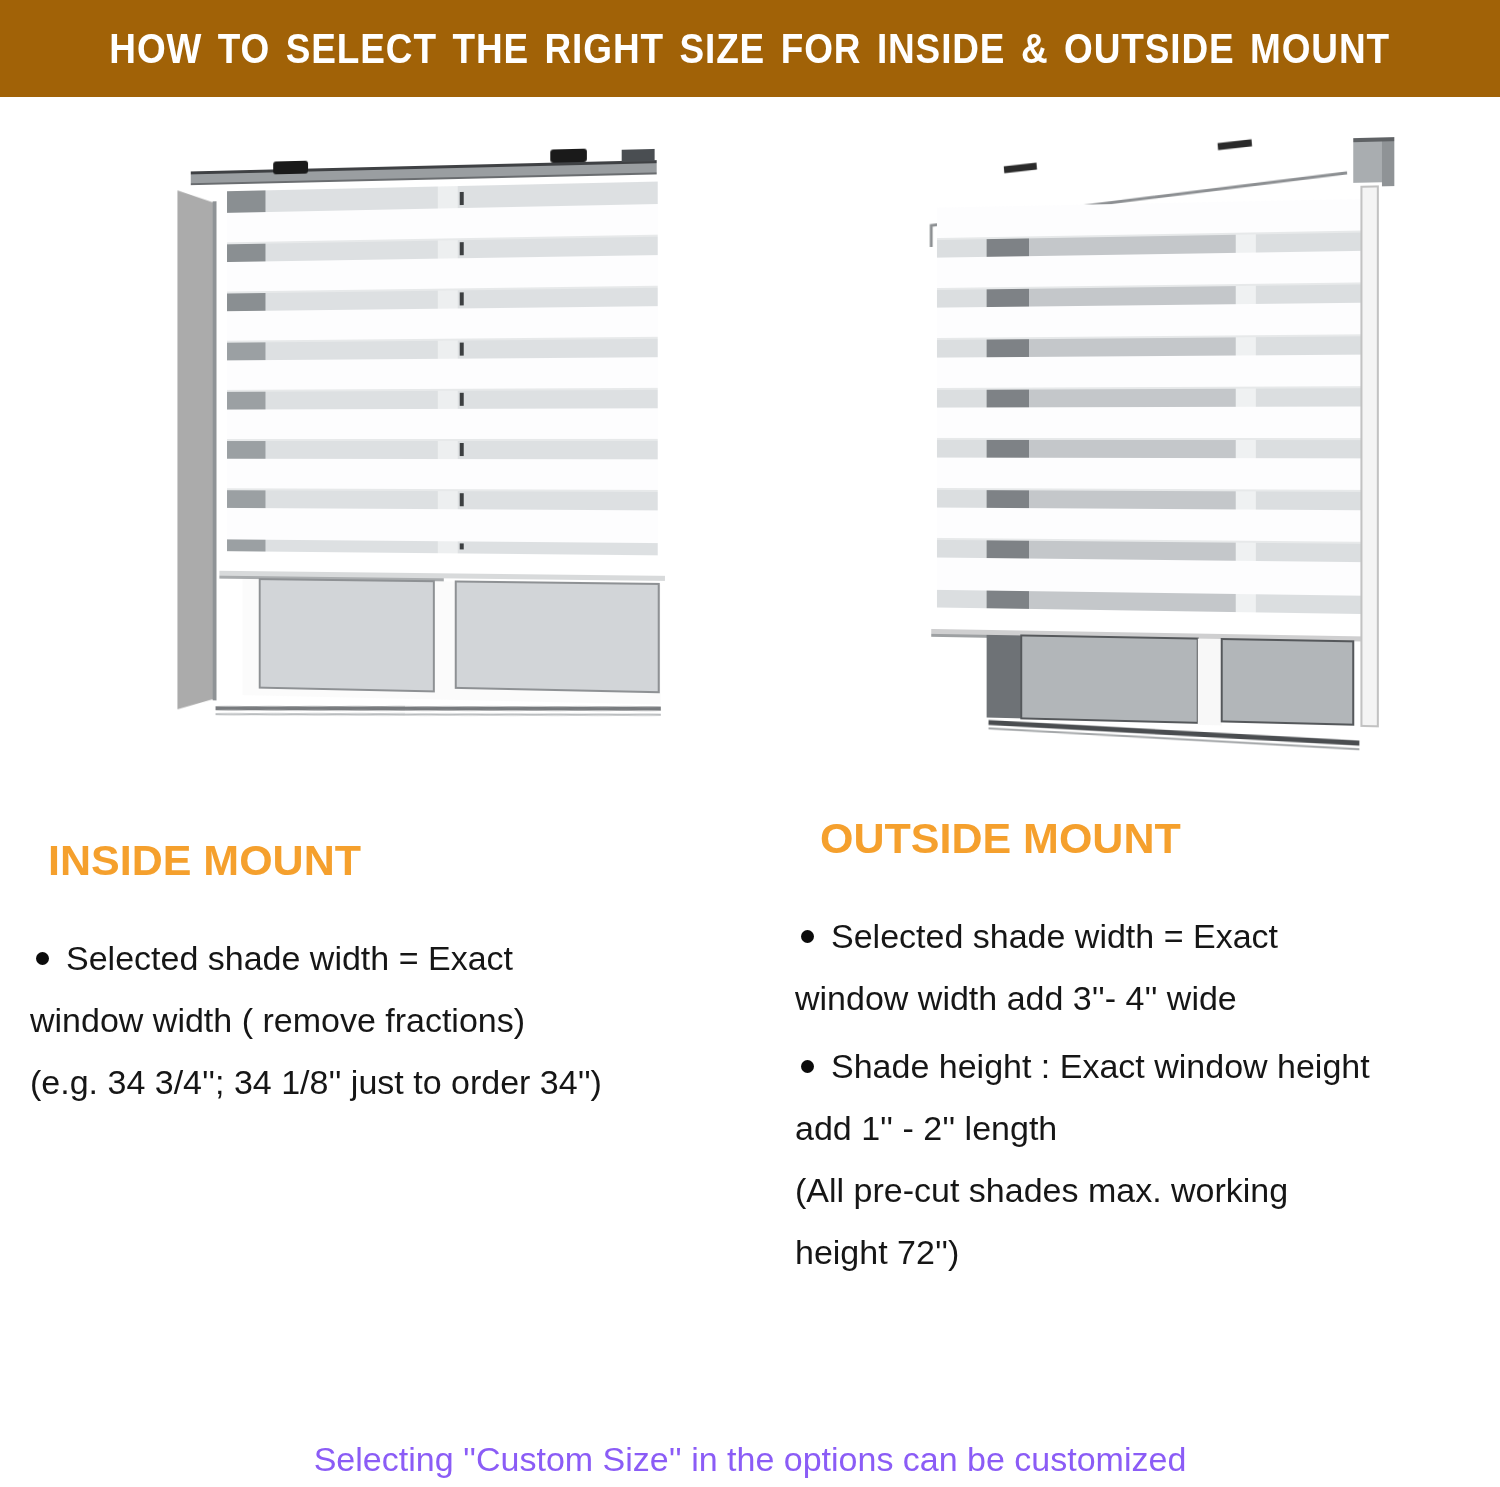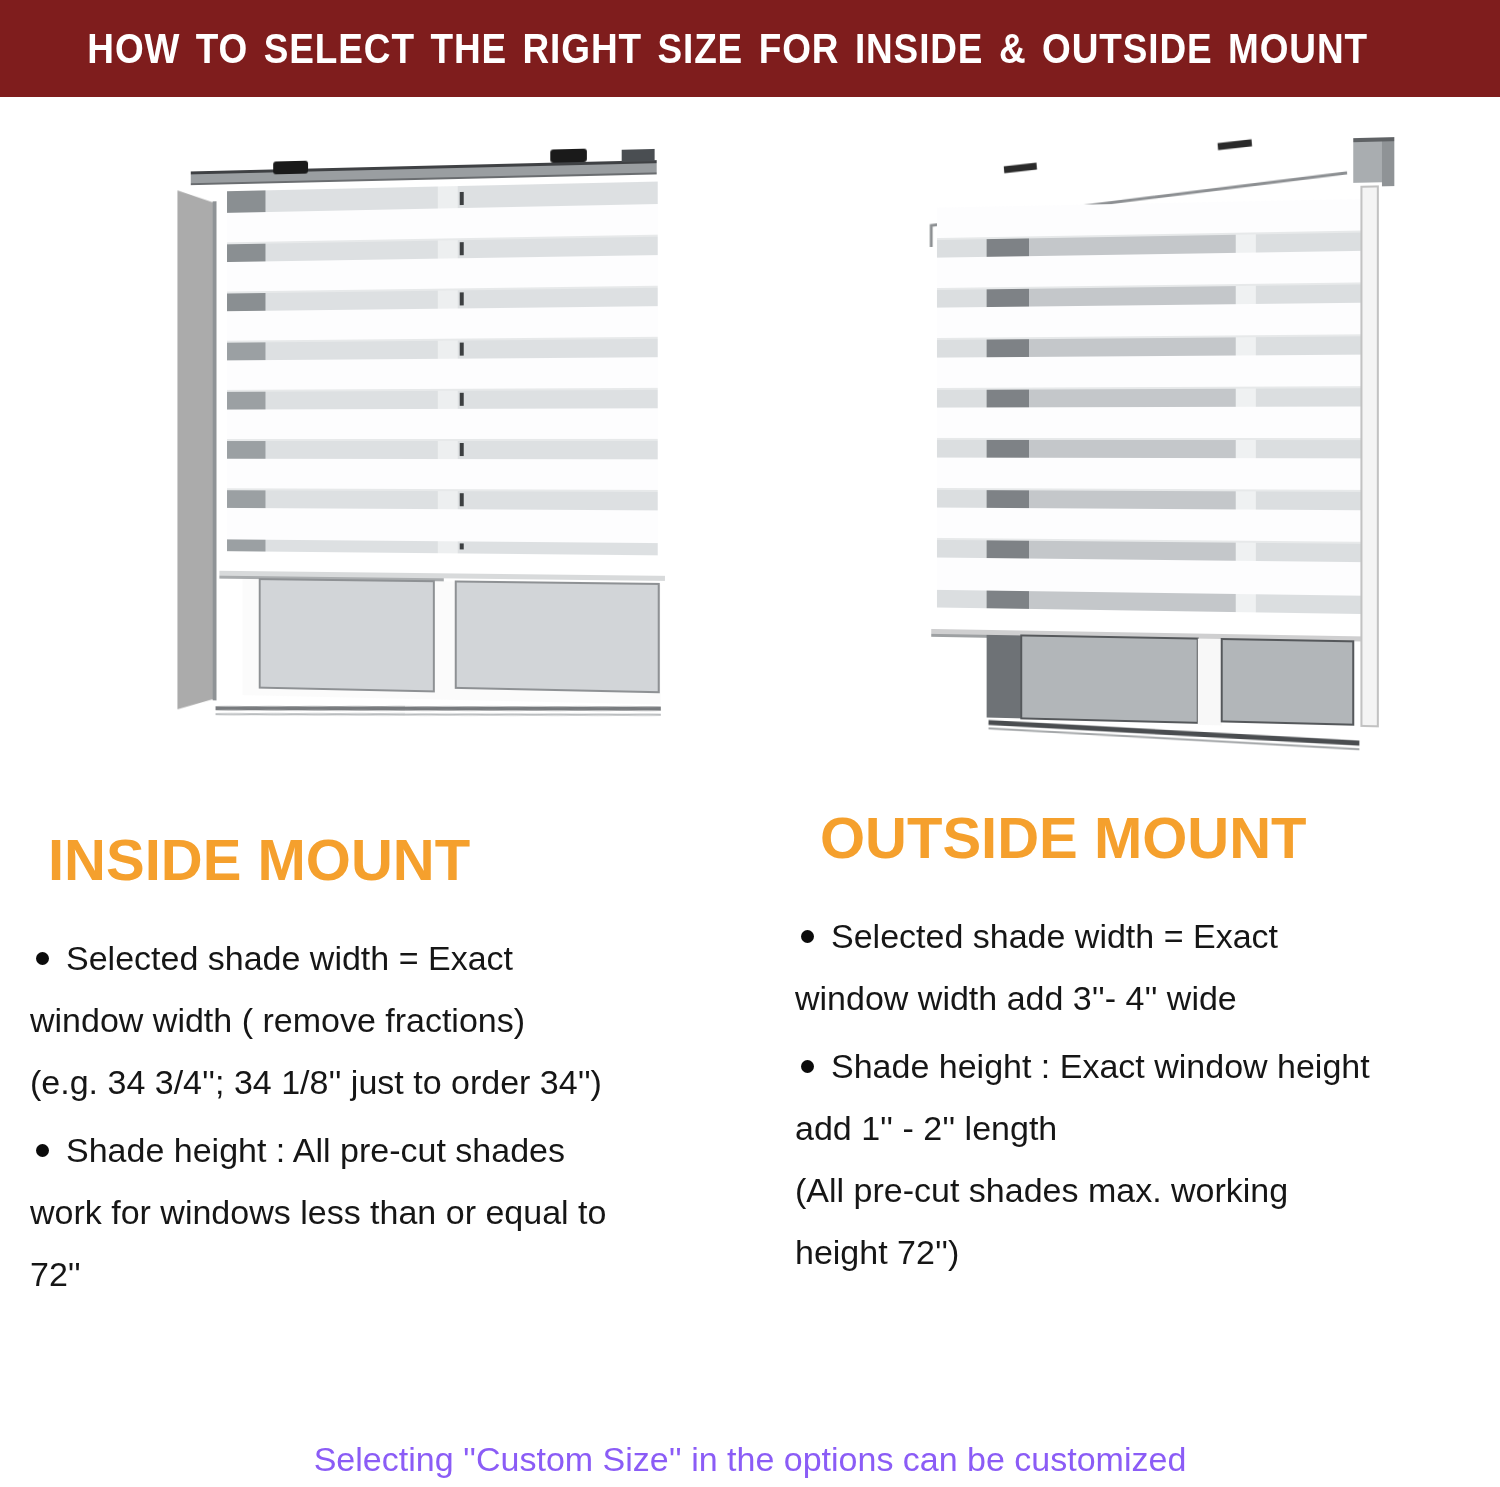--- a/index.html
+++ b/index.html
@@ -3,37 +3,37 @@
 <meta charset="utf-8">
 <style>
   html,body{margin:0;padding:0;background:#ffffff;}
   body{
     width:1500px;height:1487px;position:relative;overflow:hidden;
     font-family:"Liberation Sans","DejaVu Sans",sans-serif;color:#161616;
   }
   
   .banner{
     position:absolute;top:0;left:0;width:1500px;height:97px;
-    background:#7f1d1d;display:flex;align-items:center;
+    background:#a16207;display:flex;align-items:center;justify-content:center;
   }
   .banner-title{
     color:#ffffff;font-size:42px;font-weight:bold;letter-spacing:1px;word-spacing:5px;
     white-space:nowrap;transform:scaleX(0.88);transform-origin:center;
   }
   
   .main{position:absolute;top:97px;left:0;width:1500px;display:flex;}
   .col{width:750px;box-sizing:border-box;}
   .col-left{padding-left:30px;}
   .col-right{padding-left:45px;}
   .illo{height:662px;position:relative;}
   .illo svg{display:block;}
   .illo-left svg{margin:50px 0 0 120px;transform:perspective(1600px) rotateY(-8deg);}
   .illo-right svg{margin:28px 0 0 105px;transform:perspective(1600px) rotateY(-8deg);}
   h2.mount-heading{
-    margin:22px 0 0 18px;font-size:58px;line-height:58px;font-weight:bold;
+    margin:22px 0 0 18px;font-size:43px;line-height:58px;font-weight:bold;
     color:#F5A02D;letter-spacing:0;
   }
   .col-right h2.mount-heading{margin-left:25px;}
   .bullets{margin-top:38px;}
   .bullet{margin:0 0 6px 0;font-size:34px;line-height:62px;max-width:700px;}
   .dot{
     display:inline-block;width:13px;height:13px;border-radius:50%;
     background:#0b0b0b;margin:0 17px 5px 6px;vertical-align:middle;
   }
   .btext{white-space:pre-line;}
@@ -106,23 +106,20 @@
 
         <line x1="60" y1="566" x2="508" y2="556" stroke="#787B7E" stroke-width="4"></line>
         <line x1="60" y1="572" x2="508" y2="562" stroke="#B9BCBE" stroke-width="2"></line>
       </svg>
     </div>
     <h2 class="mount-heading">INSIDE MOUNT</h2>
     <div class="bullets">
       <div class="bullet"><span class="dot"></span><span class="btext">Selected shade width = Exact
 window width ( remove fractions)
 (e.g. 34 3/4''; 34 1/8'' just to order 34'')</span></div>
-      <div class="bullet"><span class="dot"></span><span class="btext">Shade height : All pre-cut shades
-work for windows less than or equal to
-72''</span></div>
     </div>
   </section>
 
   <section class="col col-right">
     <div class="illo illo-right">
       <svg width="530" height="622" viewBox="0 0 530 622">
 
         <g>
           <polyline points="24,118 24,96 446,52" fill="none" stroke="#8C8F92" stroke-width="3"></polyline>
           <rect x="100" y="36" width="34" height="7" fill="#2A2A2A" transform="rotate(-5 117 39)"></rect>

